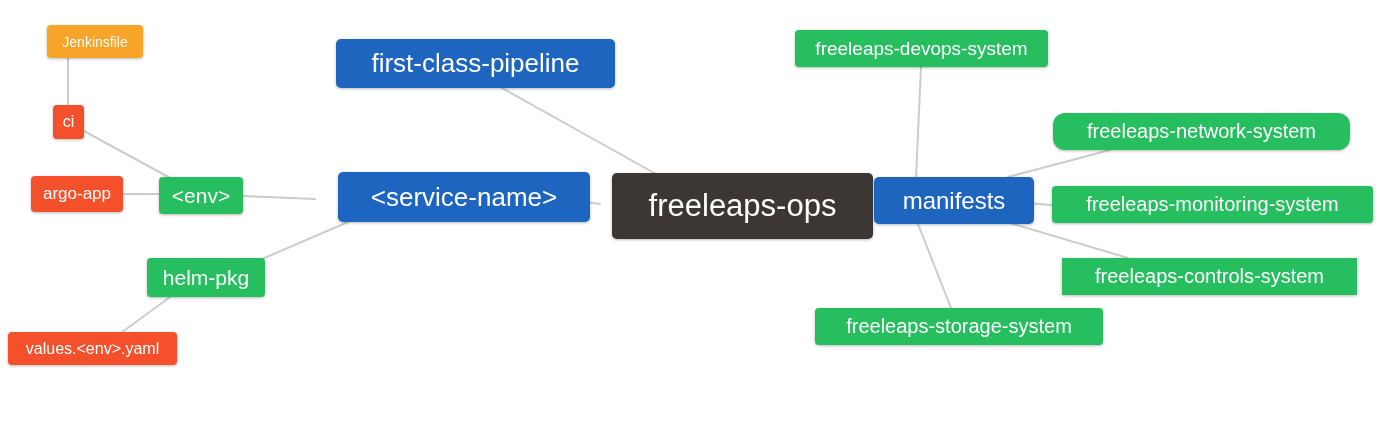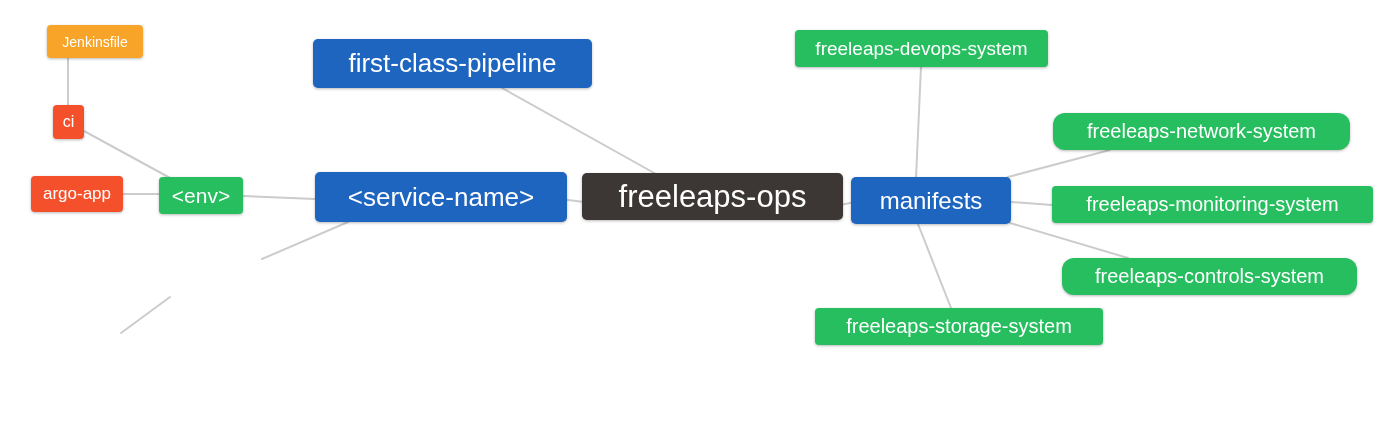--- a/index.html
+++ b/index.html
@@ -26,40 +26,40 @@
     display: flex;
     align-items: center;
     justify-content: center;
     color: #ffffff;
     white-space: nowrap;
     border-radius: 5px;
     box-shadow: 0 1px 3px rgba(0,0,0,0.28);
     cursor: pointer;
     user-select: none;
   }
-  .blue   { background: #1E65C0; }
+  .blue   { background: #1E65C0; margin-left: 23px; }
   .green  { background: #26BE5F; }
   .orange { background: #F8A428; }
   .red    { background: #F4502B; }
   .dark   { background: #3C3734; }
 
   #n-jenkinsfile          { left: 19px;   top: 25px;  width: 96px;  height: 33px; font-size: 14px; border-radius: 4px; margin-left: 28px; }
   #n-ci                   { left: 53px;   top: 105px; width: 31px;  height: 34px; font-size: 16px; border-radius: 4px; }
   #n-argo-app             { left: 31px;   top: 176px; width: 92px;  height: 36px; font-size: 17px; border-radius: 4px; }
   #n-env                  { left: 159px;  top: 177px; width: 84px;  height: 37px; font-size: 21px; border-radius: 4px; text-align: right; }
   #n-helm-pkg             { left: 147px;  top: 258px; width: 118px; height: 39px; font-size: 21px; border-radius: 4px; }
   #n-values-env-yaml      { left: 8px;    top: 332px; width: 169px; height: 33px; font-size: 16px; border-radius: 4px; }
   #n-first-class-pipeline { left: 313px;  top: 39px;  width: 279px; height: 49px; font-size: 26px; }
   #n-service-name         { left: 315px;  top: 172px; width: 252px; height: 50px; font-size: 26px; }
-  #n-freeleaps-ops        { left: 582px;  top: 173px; width: 261px; height: 47px; font-size: 31px; }
+  #n-freeleaps-ops        { left: 612px;  top: 173px; width: 261px; height: 66px; font-size: 31px; }
   #n-manifests            { left: 851px;  top: 177px; width: 160px; height: 47px; font-size: 24px; text-align: center; }
   #n-devops-system        { left: 795px;  top: 30px;  width: 253px; height: 37px; font-size: 19px; border-radius: 4px; }
   #n-network-system       { left: 1053px; top: 113px; width: 297px; height: 37px; font-size: 20px; border-radius: 12px; }
   #n-monitoring-system    { left: 1052px; top: 186px; width: 321px; height: 37px; font-size: 20px; border-radius: 4px; }
-  #n-controls-system      { left: 1062px; top: 258px; width: 295px; height: 37px; font-size: 20px; border-radius: 12px; }
+  #n-controls-system      { left: 1062px; top: 258px; width: 295px; height: 37px; font-size: 20px; border-radius: 0; }
   #n-storage-system       { left: 815px;  top: 308px; width: 288px; height: 37px; font-size: 20px; border-radius: 4px; }
 </style>
 </head>
 <body>
 
 <div class="canvas">
 
   <svg class="edges" viewBox="0 0 1390 421">
     <line x1="68" y1="58" x2="68" y2="105"></line>
     <line x1="84" y1="131" x2="172" y2="179"></line>
@@ -74,20 +74,22 @@
     <line x1="1008" y1="177" x2="1110" y2="150"></line>
     <line x1="1011" y1="202" x2="1052" y2="205"></line>
     <line x1="1010" y1="223" x2="1128" y2="258"></line>
     <line x1="918" y1="224" x2="951" y2="308"></line>
   </svg>
 
   <div class="node orange" id="n-jenkinsfile">Jenkinsfile</div>
   <div class="node red" id="n-ci">ci</div>
   <div class="node red" id="n-argo-app">argo-app</div>
   <div class="node green" id="n-env">&lt;env&gt;</div>
+  <div class="node green" id="n-helm-pkg">helm-pkg</div>
+  <div class="node red" id="n-values-env-yaml">values.&lt;env&gt;.yaml</div>
   <div class="node blue" id="n-first-class-pipeline">first-class-pipeline</div>
   <div class="node blue" id="n-service-name">&lt;service-name&gt;</div>
   <div class="node dark" id="n-freeleaps-ops">freeleaps-ops</div>
   <div class="node blue" id="n-manifests">manifests</div>
   <div class="node green" id="n-devops-system">freeleaps-devops-system</div>
   <div class="node green" id="n-network-system">freeleaps-network-system</div>
   <div class="node green" id="n-monitoring-system">freeleaps-monitoring-system</div>
   <div class="node green" id="n-controls-system">freeleaps-controls-system</div>
   <div class="node green" id="n-storage-system">freeleaps-storage-system</div>
 

